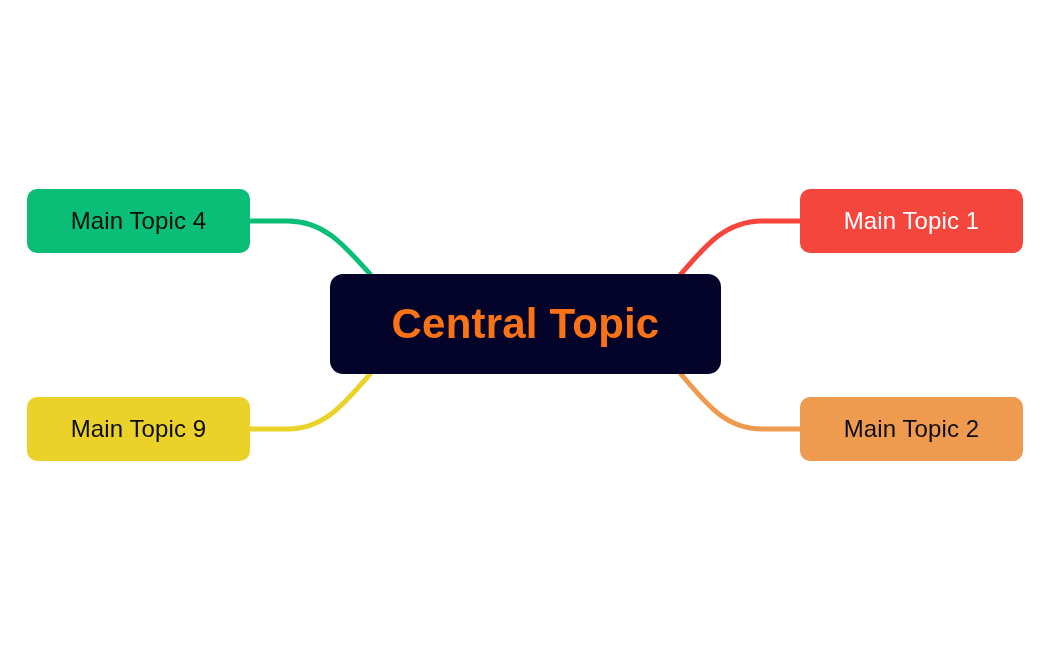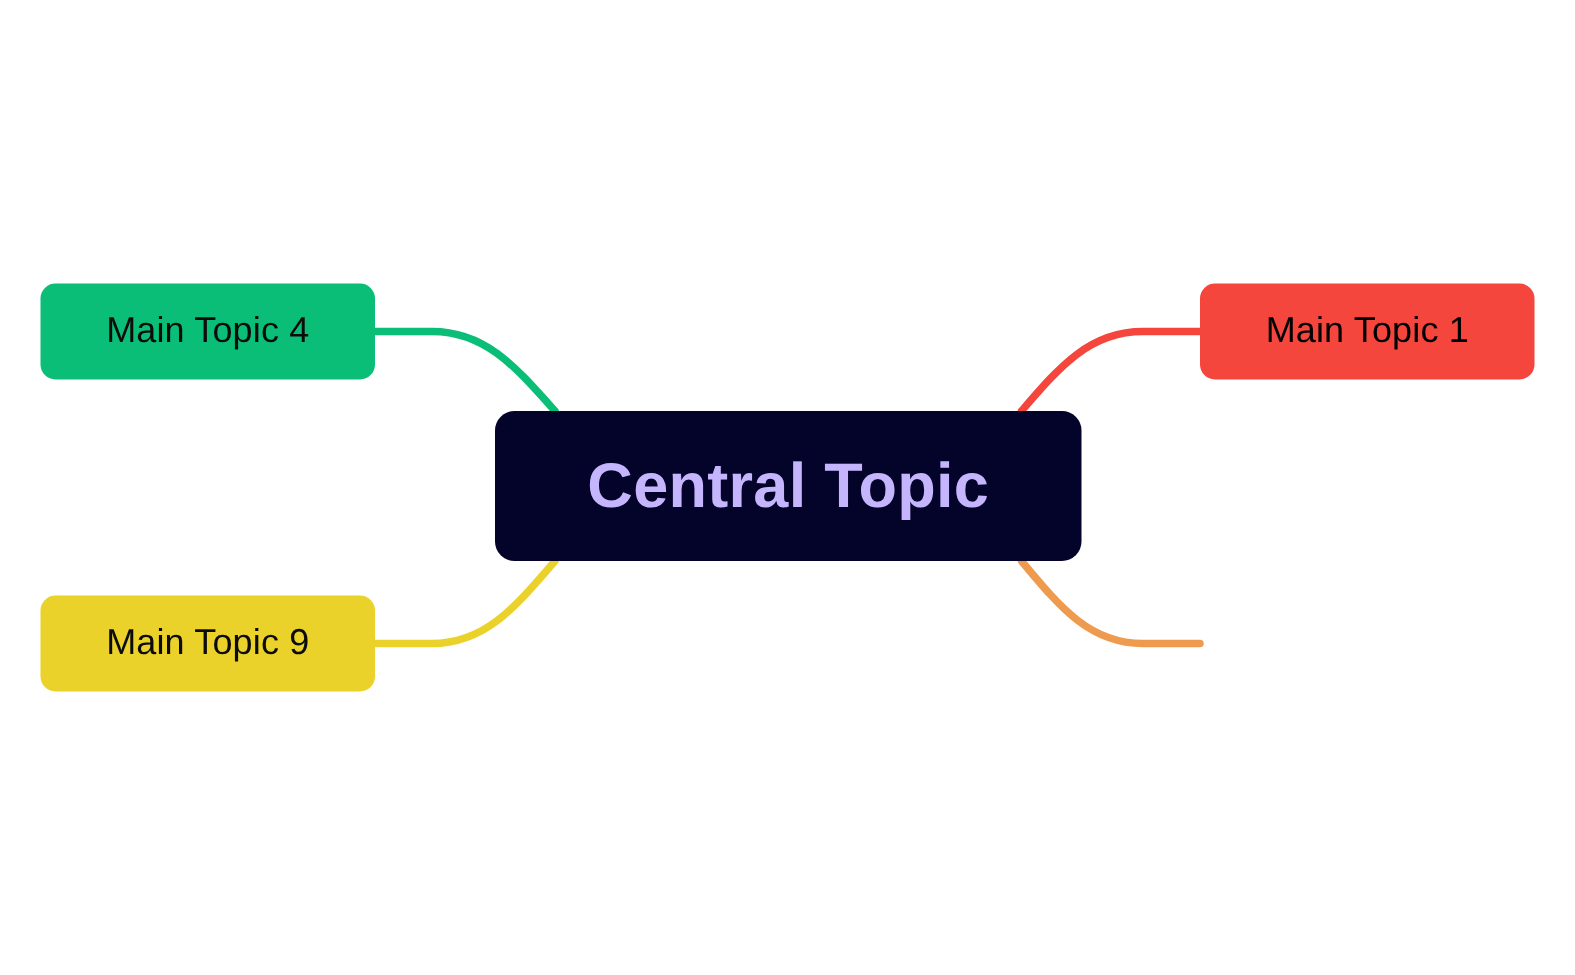--- a/index.html
+++ b/index.html
@@ -35,34 +35,34 @@
     white-space: nowrap;
     letter-spacing: 0.1px;
   }
   .node-central {
     left: 330px;
     top: 274px;
     width: 391px;
     height: 100px;
     border-radius: 13px;
     background: #04042B;
-    color: #c4b5fd;
+    color: #f97316;
     font-size: 42px;
     font-weight: 600;
     letter-spacing: 0.2px;
     z-index: 3;
   }
   .node-topic {
     width: 223px;
     height: 64px;
     font-size: 24px;
     font-weight: 500;
     z-index: 2;
   }
-  .topic-1 { left: 800px; top: 189px; background: #F4463C; color: #000000; }
+  .topic-1 { left: 800px; top: 189px; background: #F4463C; color: #ffffff; }
   .topic-2 { left: 800px; top: 397px; background: #EF9B4F; color: #0c0c0c; }
   .topic-3 { left: 27px;  top: 397px; background: #EBD22A; color: #0c0c0c; }
   .topic-4 { left: 27px;  top: 189px; background: #0BBE78; color: #0c0c0c; }
 </style>
 </head>
 <body>
 
 <div id="canvas">
 
   <svg id="connector-layer" viewBox="0 0 1050 650">
@@ -77,18 +77,21 @@
   </div>
 
   <div class="node node-topic topic-3">
     <span>Main Topic 9</span>
   </div>
 
   <div class="node node-topic topic-1">
     <span>Main Topic 1</span>
   </div>
 
+  <div class="node node-topic topic-2">
+    <span>Main Topic 2</span>
+  </div>
 
   <div class="node node-central">
     <span>Central Topic</span>
   </div>
 
 </div>
 
 </body></html>

